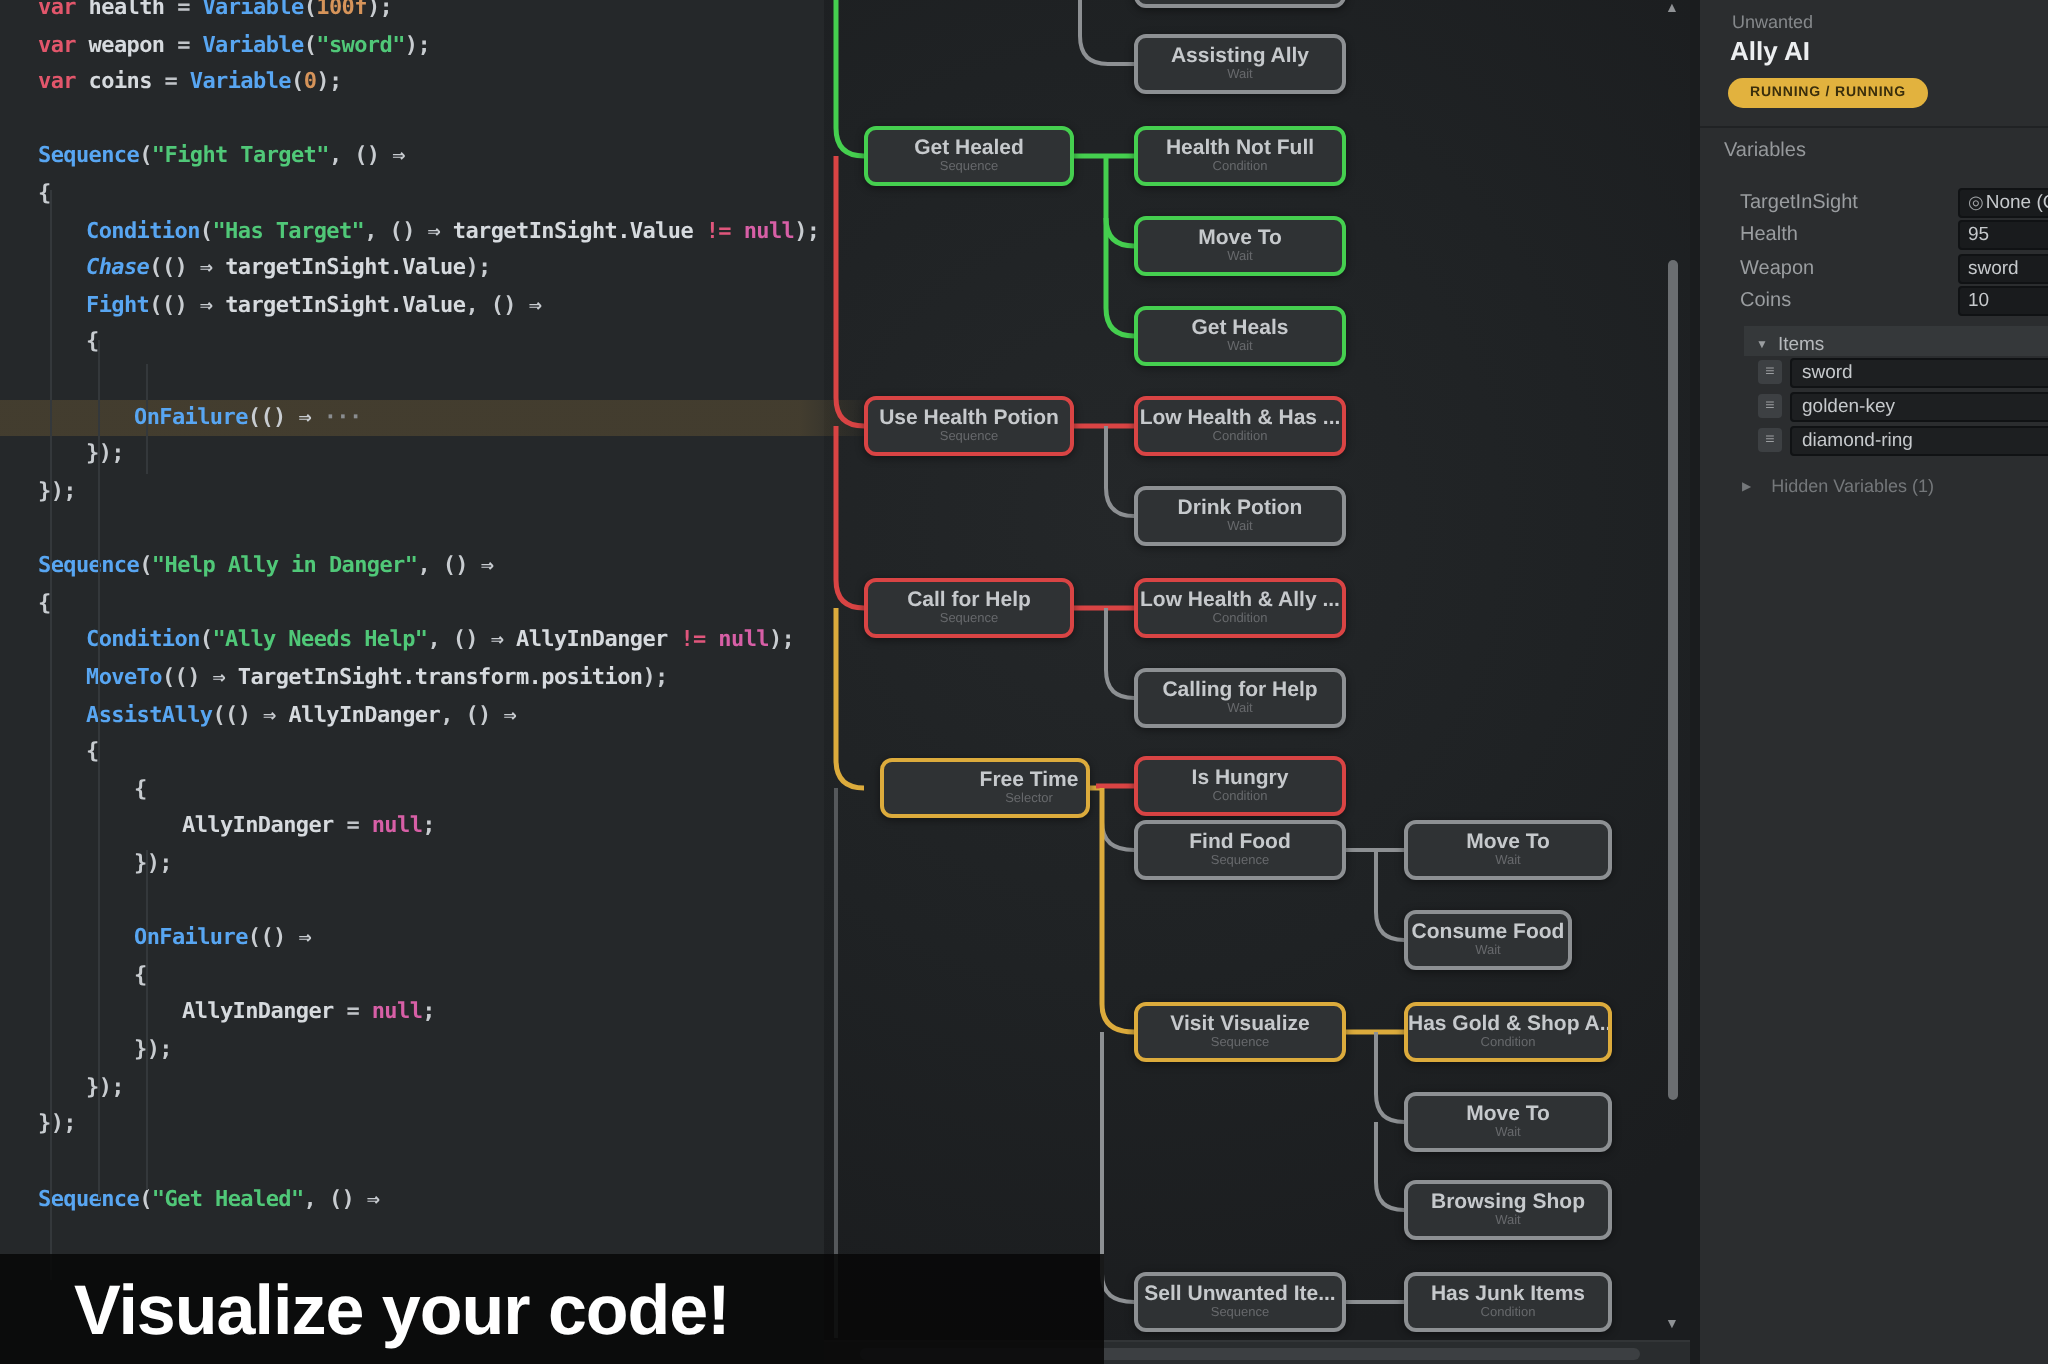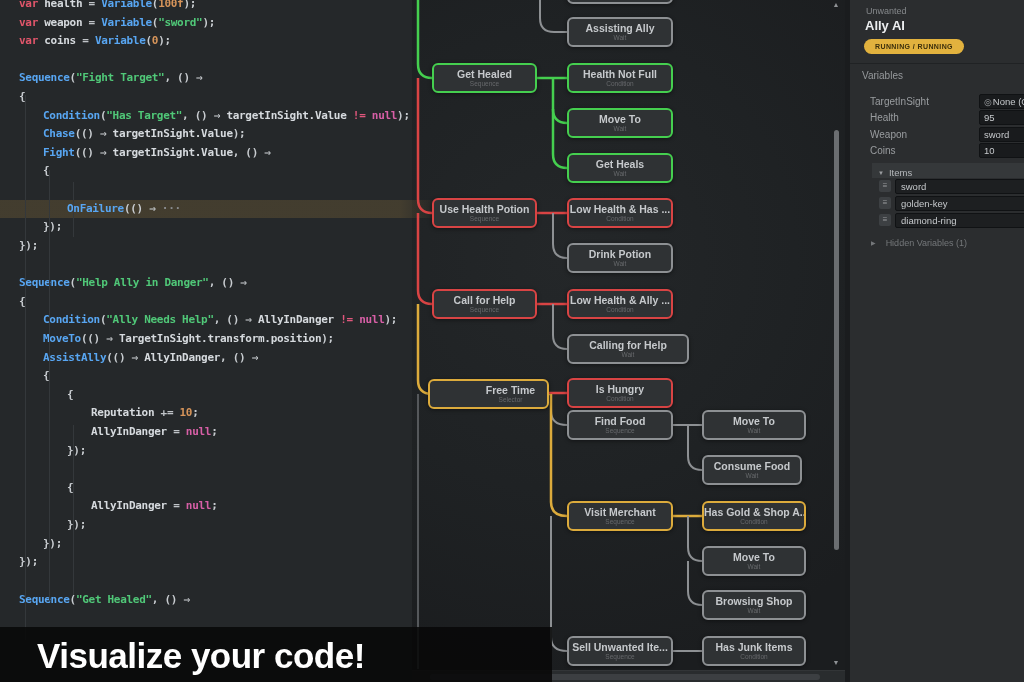--- a/index.html
+++ b/index.html
@@ -79,39 +79,39 @@
   <div class="guide" style="left:73px;top:182px;height:55px;"></div>
   <div class="guide" style="left:73px;top:425px;height:170px;"></div>
   <div id="code-lines" style="position:relative;margin-top:-5px;">
       <div class="cl"><span class="ci" style="padding-left: 19px;"><span style="color: rgb(226, 86, 107);">var </span><span style="color: rgb(214, 218, 222);">health </span><span style="color: rgb(192, 196, 200);">= </span><span style="color: rgb(88, 166, 242);">Variable</span><span style="color: rgb(200, 204, 208);">(</span><span style="color: rgb(214, 148, 90);">100f</span><span style="color: rgb(200, 204, 208);">);</span></span></div>
       <div class="cl"><span class="ci" style="padding-left: 19px;"><span style="color: rgb(226, 86, 107);">var </span><span style="color: rgb(214, 218, 222);">weapon </span><span style="color: rgb(192, 196, 200);">= </span><span style="color: rgb(88, 166, 242);">Variable</span><span style="color: rgb(200, 204, 208);">(</span><span style="color: rgb(80, 200, 120);">"sword"</span><span style="color: rgb(200, 204, 208);">);</span></span></div>
       <div class="cl"><span class="ci" style="padding-left: 19px;"><span style="color: rgb(226, 86, 107);">var </span><span style="color: rgb(214, 218, 222);">coins </span><span style="color: rgb(192, 196, 200);">= </span><span style="color: rgb(88, 166, 242);">Variable</span><span style="color: rgb(200, 204, 208);">(</span><span style="color: rgb(214, 148, 90);">0</span><span style="color: rgb(200, 204, 208);">);</span></span></div>
       <div class="cl"><span class="ci" style="padding-left: 19px;"></span></div>
       <div class="cl"><span class="ci" style="padding-left: 19px;"><span style="color: rgb(88, 166, 242);">Sequence</span><span style="color: rgb(200, 204, 208);">(</span><span style="color: rgb(80, 200, 120);">"Fight Target"</span><span style="color: rgb(200, 204, 208);">, () </span><span style="color: rgb(200, 204, 208);">⇒</span></span></div>
       <div class="cl"><span class="ci" style="padding-left: 19px;"><span style="color: rgb(200, 204, 208);">{</span></span></div>
       <div class="cl"><span class="ci" style="padding-left: 43px;"><span style="color: rgb(88, 166, 242);">Condition</span><span style="color: rgb(200, 204, 208);">(</span><span style="color: rgb(80, 200, 120);">"Has Target"</span><span style="color: rgb(200, 204, 208);">, () </span><span style="color: rgb(200, 204, 208);">⇒ </span><span style="color: rgb(214, 218, 222);">targetInSight.Value </span><span style="color: rgb(224, 86, 124);">!= </span><span style="color: rgb(215, 95, 166);">null</span><span style="color: rgb(200, 204, 208);">);</span></span></div>
-      <div class="cl"><span class="ci" style="padding-left: 43px;"><span style="color: rgb(88, 166, 242);">Chase</span><span style="color: rgb(200, 204, 208);">(() </span><span style="color: rgb(200, 204, 208);">⇒ </span><span style="color: rgb(214, 218, 222);">targetInSight.Value</span><span style="color: rgb(200, 204, 208);">);</span></span></div>
+      <div class="cl"><span class="ci" style="padding-left: 43px;"><span style="color: rgb(88, 166, 242); font-style: italic;">Chase</span><span style="color: rgb(200, 204, 208);">(() </span><span style="color: rgb(200, 204, 208);">⇒ </span><span style="color: rgb(214, 218, 222);">targetInSight.Value</span><span style="color: rgb(200, 204, 208);">);</span></span></div>
       <div class="cl"><span class="ci" style="padding-left: 43px;"><span style="color: rgb(88, 166, 242);">Fight</span><span style="color: rgb(200, 204, 208);">(() </span><span style="color: rgb(200, 204, 208);">⇒ </span><span style="color: rgb(214, 218, 222);">targetInSight.Value</span><span style="color: rgb(200, 204, 208);">, () </span><span style="color: rgb(200, 204, 208);">⇒</span></span></div>
       <div class="cl"><span class="ci" style="padding-left: 43px;"><span style="color: rgb(200, 204, 208);">{</span></span></div>
       <div class="cl"><span class="ci" style="padding-left: 19px;"></span></div>
       <div class="cl hl"><span class="ci" style="padding-left: 67px;"><span style="color: rgb(88, 166, 242);">OnFailure</span><span style="color: rgb(200, 204, 208);">(() </span><span style="color: rgb(200, 204, 208);">⇒ </span><span style="color: rgb(138, 141, 144);">···</span></span></div>
       <div class="cl"><span class="ci" style="padding-left: 43px;"><span style="color: rgb(200, 204, 208);">});</span></span></div>
       <div class="cl"><span class="ci" style="padding-left: 19px;"><span style="color: rgb(200, 204, 208);">});</span></span></div>
       <div class="cl"><span class="ci" style="padding-left: 19px;"></span></div>
       <div class="cl"><span class="ci" style="padding-left: 19px;"><span style="color: rgb(88, 166, 242);">Sequence</span><span style="color: rgb(200, 204, 208);">(</span><span style="color: rgb(80, 200, 120);">"Help Ally in Danger"</span><span style="color: rgb(200, 204, 208);">, () </span><span style="color: rgb(200, 204, 208);">⇒</span></span></div>
       <div class="cl"><span class="ci" style="padding-left: 19px;"><span style="color: rgb(200, 204, 208);">{</span></span></div>
       <div class="cl"><span class="ci" style="padding-left: 43px;"><span style="color: rgb(88, 166, 242);">Condition</span><span style="color: rgb(200, 204, 208);">(</span><span style="color: rgb(80, 200, 120);">"Ally Needs Help"</span><span style="color: rgb(200, 204, 208);">, () </span><span style="color: rgb(200, 204, 208);">⇒ </span><span style="color: rgb(214, 218, 222);">AllyInDanger </span><span style="color: rgb(224, 86, 124);">!= </span><span style="color: rgb(215, 95, 166);">null</span><span style="color: rgb(200, 204, 208);">);</span></span></div>
       <div class="cl"><span class="ci" style="padding-left: 43px;"><span style="color: rgb(88, 166, 242);">MoveTo</span><span style="color: rgb(200, 204, 208);">(() </span><span style="color: rgb(200, 204, 208);">⇒ </span><span style="color: rgb(214, 218, 222);">TargetInSight.transform.position</span><span style="color: rgb(200, 204, 208);">);</span></span></div>
       <div class="cl"><span class="ci" style="padding-left: 43px;"><span style="color: rgb(88, 166, 242);">AssistAlly</span><span style="color: rgb(200, 204, 208);">(() </span><span style="color: rgb(200, 204, 208);">⇒ </span><span style="color: rgb(214, 218, 222);">AllyInDanger</span><span style="color: rgb(200, 204, 208);">, () </span><span style="color: rgb(200, 204, 208);">⇒</span></span></div>
       <div class="cl"><span class="ci" style="padding-left: 43px;"><span style="color: rgb(200, 204, 208);">{</span></span></div>
       <div class="cl"><span class="ci" style="padding-left: 67px;"><span style="color: rgb(200, 204, 208);">{</span></span></div>
-      <div class="cl"><span class="ci" style="padding-left: 91px;"><span style="color: rgb(214, 218, 222);">Reputation </span><span style="color: rgb(192, 196, 200);">+= </span><span style="color: rgb(214, 148, 90);">10</span><span style="color: rgb(200, 204, 208);">;</span></span></div>
       <div class="cl"><span class="ci" style="padding-left: 91px;"><span style="color: rgb(214, 218, 222);">AllyInDanger </span><span style="color: rgb(192, 196, 200);">= </span><span style="color: rgb(215, 95, 166);">null</span><span style="color: rgb(200, 204, 208);">;</span></span></div>
       <div class="cl"><span class="ci" style="padding-left: 67px;"><span style="color: rgb(200, 204, 208);">});</span></span></div>
       <div class="cl"><span class="ci" style="padding-left: 19px;"></span></div>
+      <div class="cl"><span class="ci" style="padding-left: 67px;"><span style="color: rgb(88, 166, 242);">OnFailure</span><span style="color: rgb(200, 204, 208);">(() </span><span style="color: rgb(200, 204, 208);">⇒</span></span></div>
       <div class="cl"><span class="ci" style="padding-left: 67px;"><span style="color: rgb(200, 204, 208);">{</span></span></div>
       <div class="cl"><span class="ci" style="padding-left: 91px;"><span style="color: rgb(214, 218, 222);">AllyInDanger </span><span style="color: rgb(192, 196, 200);">= </span><span style="color: rgb(215, 95, 166);">null</span><span style="color: rgb(200, 204, 208);">;</span></span></div>
       <div class="cl"><span class="ci" style="padding-left: 67px;"><span style="color: rgb(200, 204, 208);">});</span></span></div>
       <div class="cl"><span class="ci" style="padding-left: 43px;"><span style="color: rgb(200, 204, 208);">});</span></span></div>
       <div class="cl"><span class="ci" style="padding-left: 19px;"><span style="color: rgb(200, 204, 208);">});</span></span></div>
       <div class="cl"><span class="ci" style="padding-left: 19px;"></span></div>
       <div class="cl"><span class="ci" style="padding-left: 19px;"><span style="color: rgb(88, 166, 242);">Sequence</span><span style="color: rgb(200, 204, 208);">(</span><span style="color: rgb(80, 200, 120);">"Get Healed"</span><span style="color: rgb(200, 204, 208);">, () </span><span style="color: rgb(200, 204, 208);">⇒</span></span></div>
     </div>
 </div>
 
@@ -180,46 +180,46 @@
       <div class="sub">Wait</div>
     </div>
     <div class="gnode" style="left: 432px; top: 289px; width: 105px; border-color: rgb(217, 68, 68);">
       <div class="ttl">Call for Help</div>
       <div class="sub">Sequence</div>
     </div>
     <div class="gnode" style="left: 567px; top: 289px; width: 106px; border-color: rgb(217, 68, 68);">
       <div class="ttl">Low Health &amp; Ally ...</div>
       <div class="sub">Condition</div>
     </div>
-    <div class="gnode" style="left: 567px; top: 334px; width: 122px; border-color: rgb(141, 144, 147);">
+    <div class="gnode" style="left: 567px; top: 334px; width: 106px; border-color: rgb(141, 144, 147);">
       <div class="ttl">Calling for Help</div>
       <div class="sub">Wait</div>
     </div>
-    <div class="gnode" style="left: 428px; top: 379px; width: 121px; border-color: rgb(220, 171, 60); padding-left: 44px;">
+    <div class="gnode" style="left: 440px; top: 379px; width: 105px; border-color: rgb(220, 171, 60); padding-left: 44px;">
       <div class="ttl">Free Time</div>
       <div class="sub">Selector</div>
     </div>
     <div class="gnode" style="left: 567px; top: 378px; width: 106px; border-color: rgb(217, 68, 68);">
       <div class="ttl">Is Hungry</div>
       <div class="sub">Condition</div>
     </div>
     <div class="gnode" style="left: 567px; top: 410px; width: 106px; border-color: rgb(141, 144, 147);">
       <div class="ttl">Find Food</div>
       <div class="sub">Sequence</div>
     </div>
     <div class="gnode" style="left: 702px; top: 410px; width: 104px; border-color: rgb(141, 144, 147);">
       <div class="ttl">Move To</div>
       <div class="sub">Wait</div>
     </div>
-    <div class="gnode" style="left: 702px; top: 455px; width: 100px; border-color: rgb(141, 144, 147);">
+    <div class="gnode" style="left: 702px; top: 455px; width: 84px; border-color: rgb(141, 144, 147);">
       <div class="ttl">Consume Food</div>
       <div class="sub">Wait</div>
     </div>
     <div class="gnode" style="left: 567px; top: 501px; width: 106px; border-color: rgb(220, 171, 60);">
-      <div class="ttl">Visit Merchant</div>
+      <div class="ttl">Visit Visualize</div>
       <div class="sub">Sequence</div>
     </div>
     <div class="gnode" style="left: 702px; top: 501px; width: 104px; border-color: rgb(220, 171, 60);">
       <div class="ttl">Has Gold &amp; Shop A...</div>
       <div class="sub">Condition</div>
     </div>
     <div class="gnode" style="left: 702px; top: 546px; width: 104px; border-color: rgb(141, 144, 147);">
       <div class="ttl">Move To</div>
       <div class="sub">Wait</div>
     </div>

